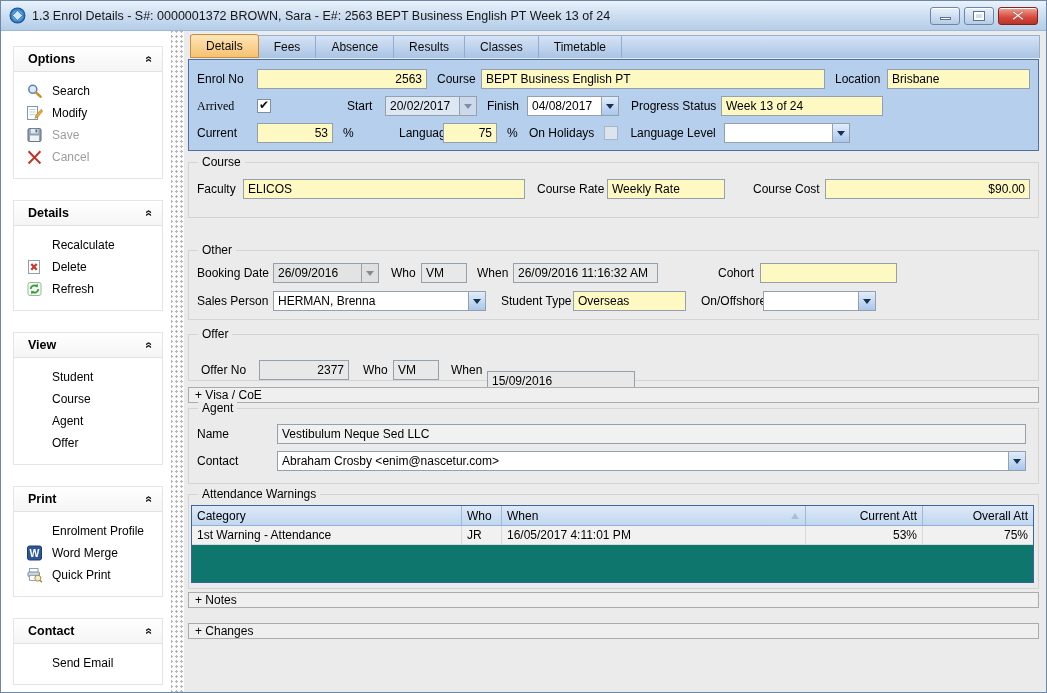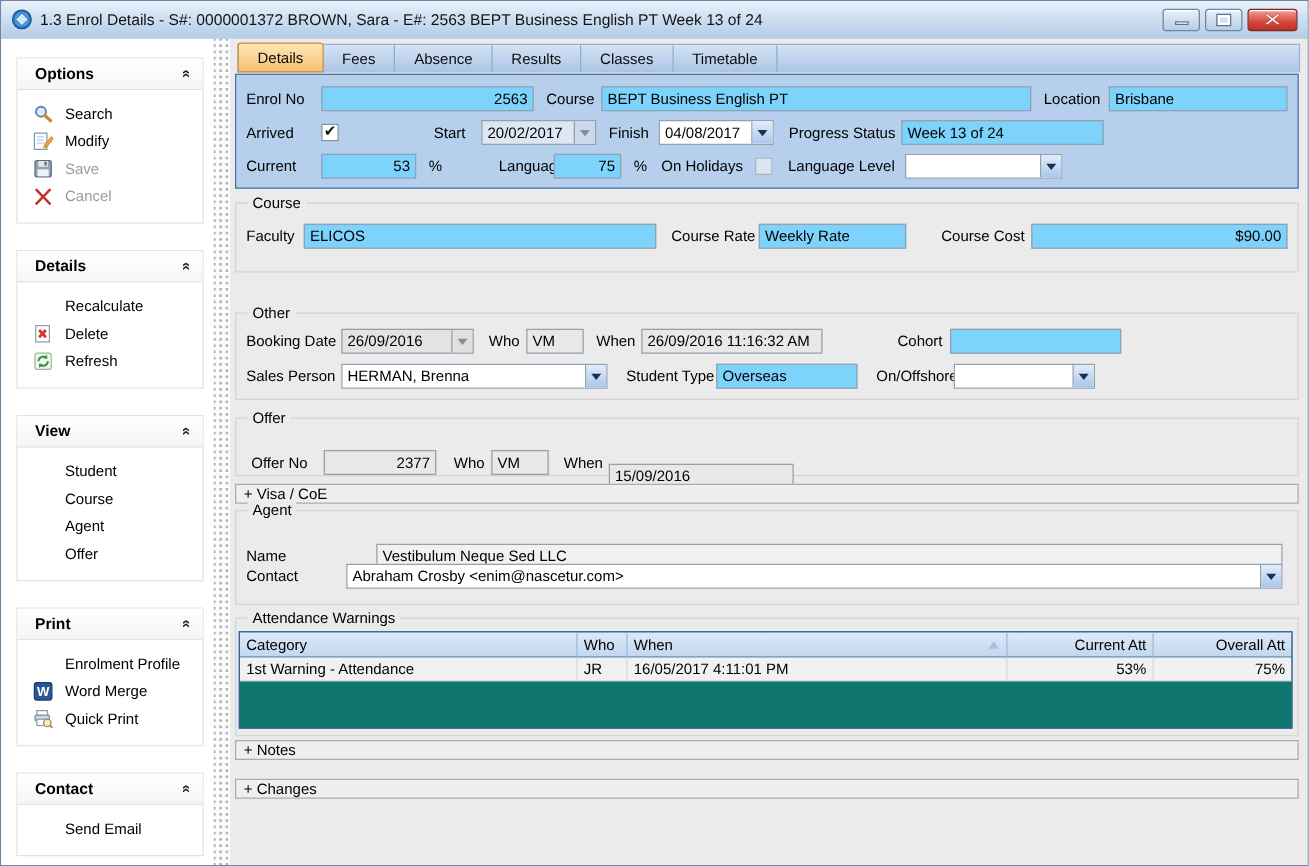--- a/index.html
+++ b/index.html
@@ -44,21 +44,21 @@
   
   .tabbar { position:absolute; top:4px; left:6px; right:6px; height:23px;
             background:linear-gradient(#d5e3f5,#aac4e4); border:1px solid #94b1d4; border-bottom:none;
             display:flex; align-items:stretch; }
   .tab { padding:0 15px; display:flex; align-items:center; border-right:1px solid #8fadd2; color:#0c0c0c; }
   .tab.active { background:linear-gradient(#fde6b8,#f7c171); border:1px solid #c98f3e; margin:-2px 0 0 -1px;
                 border-radius:3px 3px 0 0; }
 
   
   .lbl { white-space:nowrap; flex:0 0 auto; }
-  .tb { height:20px; border:1px solid #94a0ad; background:#7dd3fc; padding:0 4px; display:flex; align-items:center;
+  .tb { height:20px; border:1px solid #94a0ad; background:#fef9c3; padding:0 4px; display:flex; align-items:center;
         overflow:hidden; white-space:nowrap; flex:0 0 auto; }
   .tb.right { justify-content:flex-end; }
   .tb.dis { background:#e8e8e8; }
   .combo { height:20px; border:1px solid #94a0ad; background:#fff; display:flex; align-items:stretch; flex:0 0 auto; overflow:hidden; }
   .combo .cv { flex:1; padding:0 4px; display:flex; align-items:center; white-space:nowrap; overflow:hidden; }
   .combo .cbtn { width:17px; flex:0 0 auto; border-left:1px solid #94a0ad;
                  background:linear-gradient(#e2edfb,#a9c7ec); display:flex; align-items:center; justify-content:center; }
   .combo .cbtn .tri { width:0; height:0; border-left:4px solid transparent; border-right:4px solid transparent; border-top:5px solid #17314f; }
   .combo.dis { background:#e3e3e3; }
   .combo.dis .cbtn { background:#e0e0e0; }
@@ -314,21 +314,21 @@
       <div class="blue-panel">
         <div class="row" style="top:9px; left:8px; right:8px;">
           <span class="lbl" style="width:60px;">Enrol No</span>
           <span class="tb right" style="width:170px;">2563</span>
           <span class="lbl" style="width:44px; margin-left:10px;">Course</span>
           <span class="tb" style="width:344px;">BEPT Business English PT</span>
           <span class="lbl" style="width:52px; margin-left:10px;">Location</span>
           <span class="tb" style="flex:1;">Brisbane</span>
         </div>
         <div class="row" style="top:36px; left:8px; right:8px;">
-          <span class="lbl" style="width:60px;">Arrived</span>
+          <span class="lbl" style="width:60px;font-family:Liberation Serif, serif;">Arrived</span>
           <span class="cb checked"></span>
           <span class="lbl" style="width:38px; margin-left:76px;">Start</span>
           <span class="combo dis-blue" style="width:92px;">
             <span class="cv">20/02/2017</span>
             <span class="cbtn">
                 <span class="tri"></span>
               </span>
           </span>
           <span class="lbl" style="width:40px; margin-left:10px;">Finish</span>
           <span class="combo" style="width:92px;">
@@ -419,21 +419,21 @@
           <span class="tb dis" style="width:148px;margin-top:23px;">15/09/2016</span>
         </div>
       </div>
 
       <div class="bar" style="top:356px;">
         <span>+ Visa / CoE</span>
       </div>
 
       <div class="gb" style="top:377px; height:76px;">
         <span class="legend">Agent</span>
-        <div class="row" style="top:26px; left:8px; right:12px;gap:24px;">
+        <div class="row" style="top:15px; left:8px; right:12px;">
           <span class="lbl" style="width:80px;">Name</span>
           <span class="tb" style="flex:1; background:#f1f1f1;">Vestibulum Neque Sed LLC</span>
         </div>
         <div class="row" style="top:42px; left:8px; right:12px;">
           <span class="lbl" style="width:80px;">Contact</span>
           <span class="combo" style="flex:1;">
             <span class="cv">Abraham Crosby &lt;enim@nascetur.com&gt;</span>
             <span class="cbtn">
                 <span class="tri"></span>
               </span>

